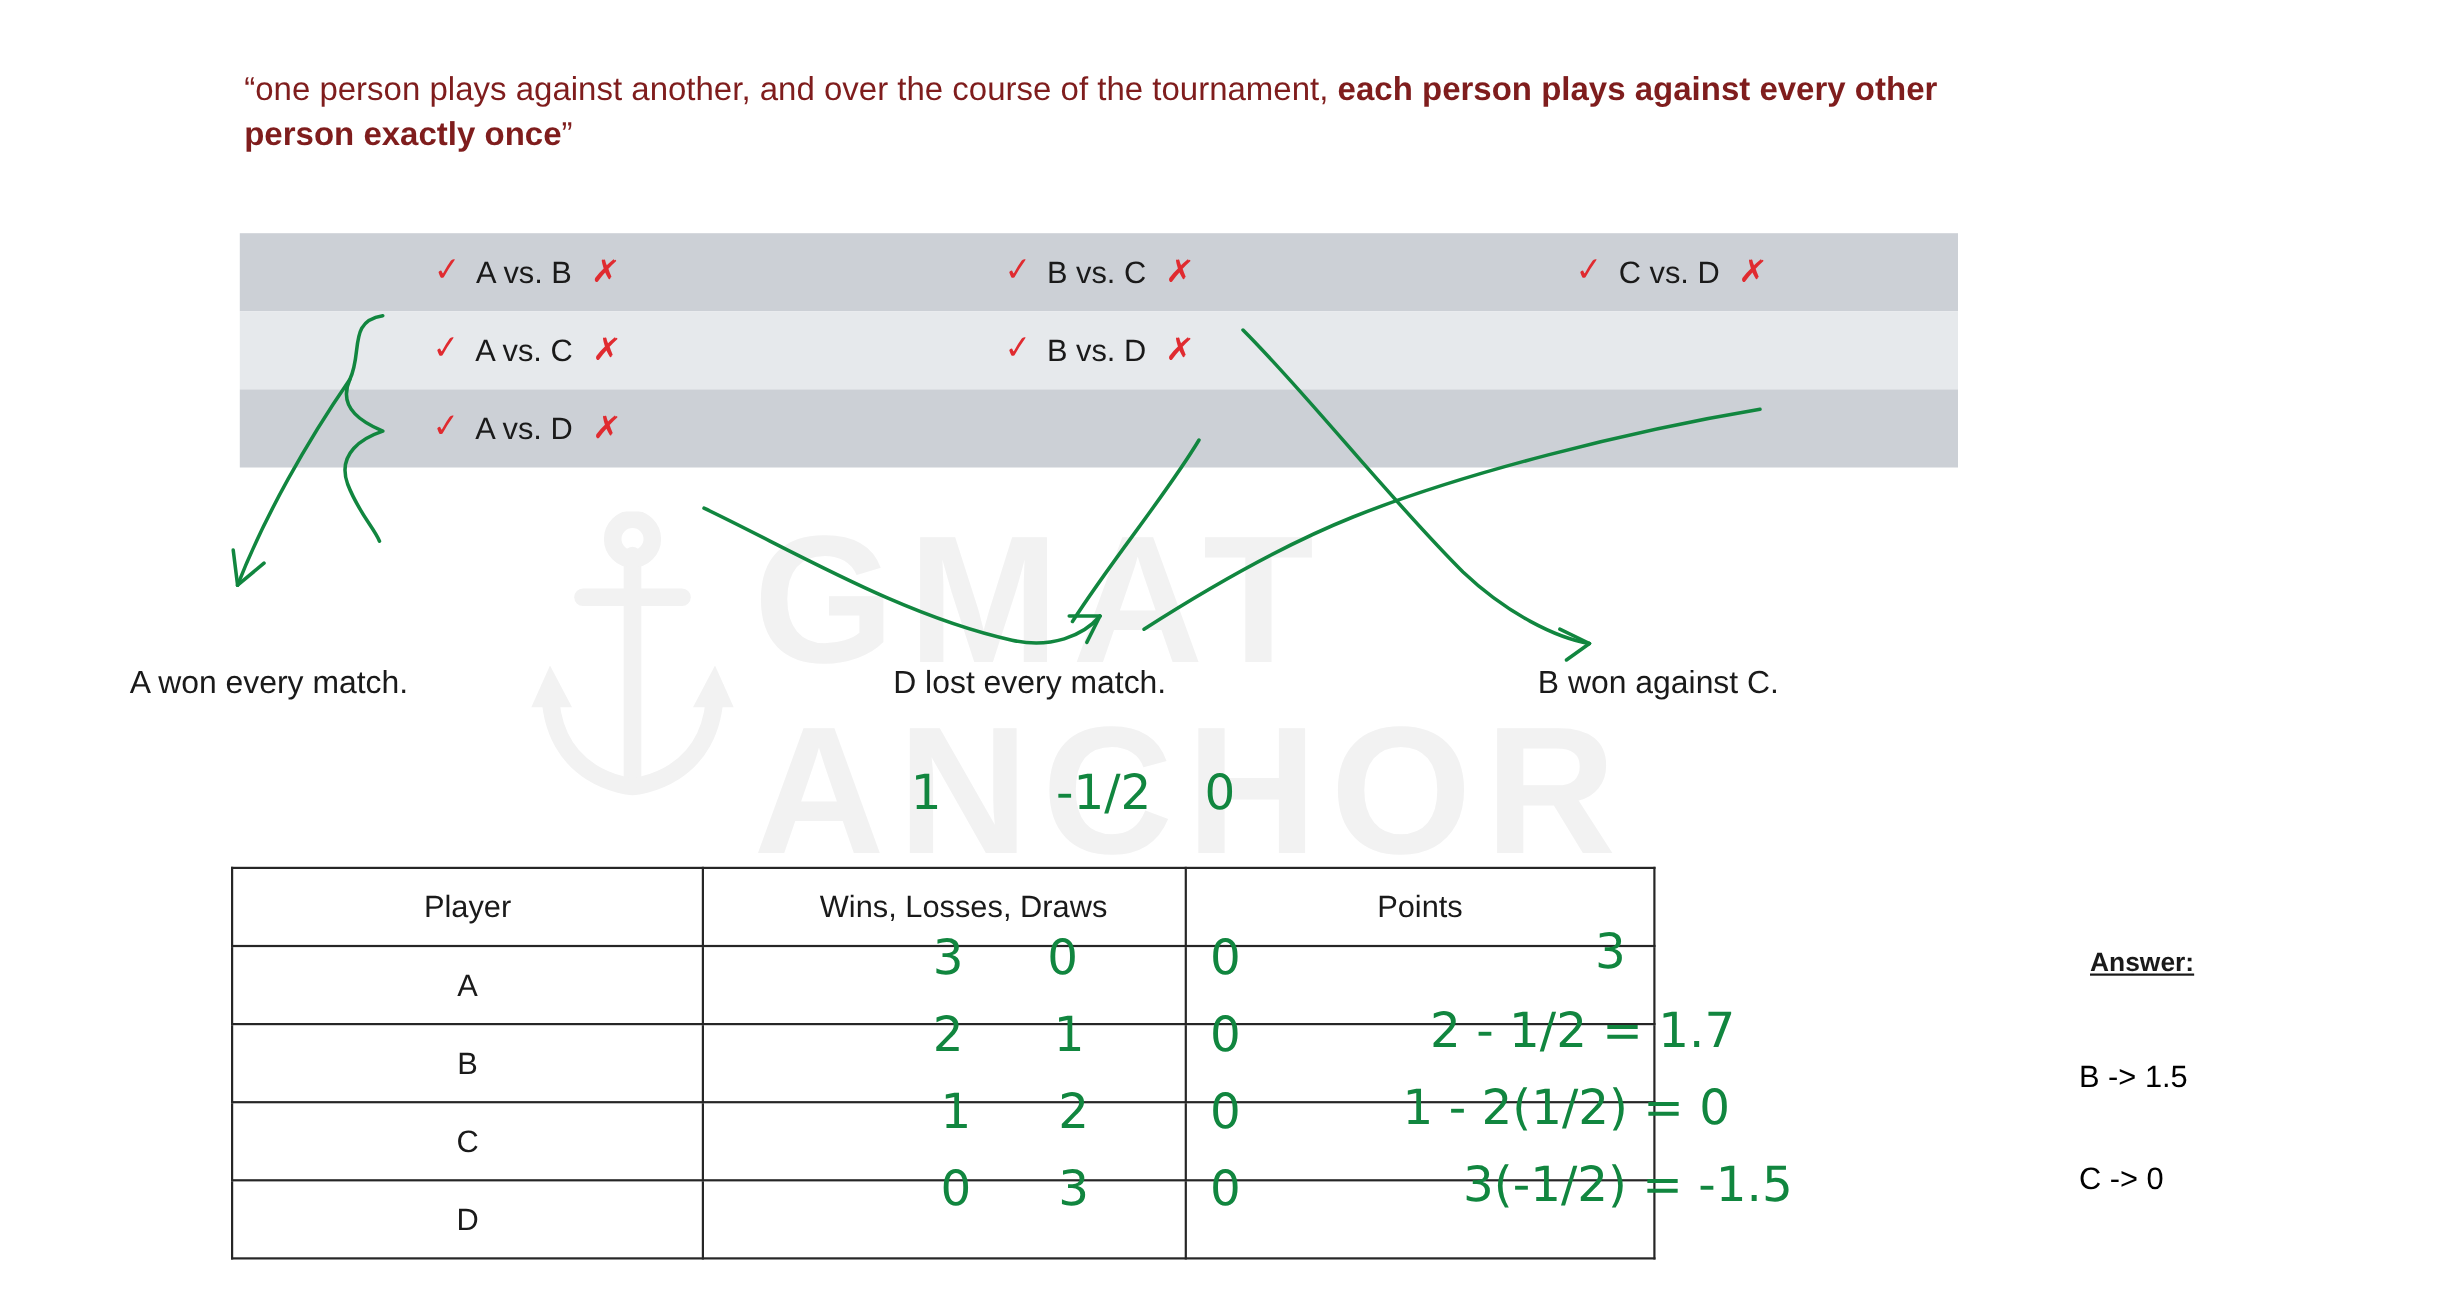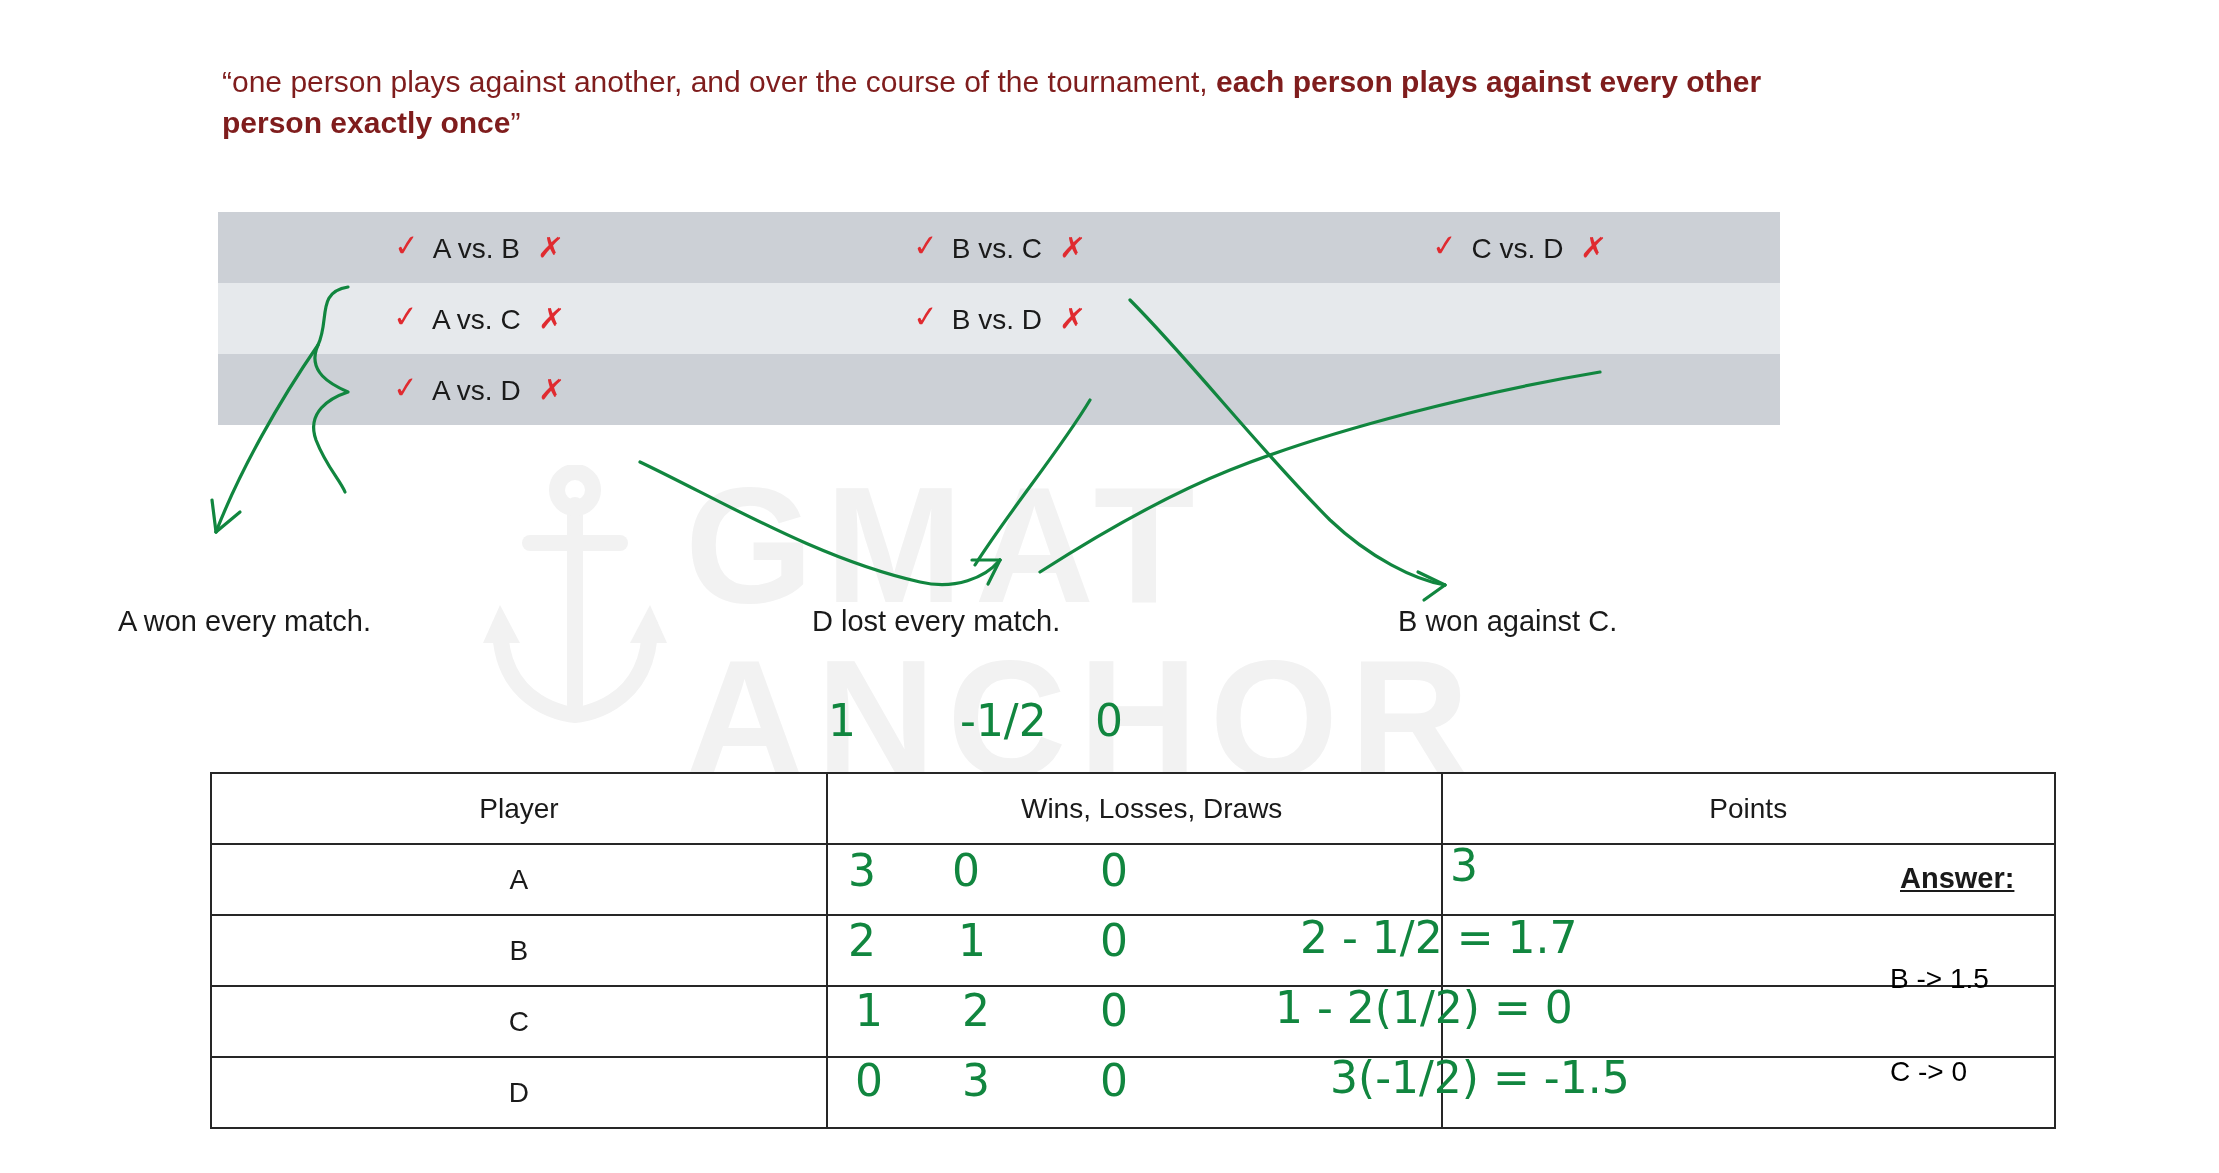--- a/index.html
+++ b/index.html
@@ -107,22 +107,22 @@
     z-index: 2;
     white-space: nowrap;
   }
   #stmt-a { left: 118px; top: 605px; }
   #stmt-d { left: 812px; top: 605px; }
   #stmt-b { left: 1398px; top: 605px; }
 
   
   .scores {
     position: absolute;
-    left: 210px; top: 772px;
-    width: 1846px;
+    left: 210px; top: 788px;
+    width: 1295px;
     border-collapse: collapse;
     z-index: 2;
     background: transparent;
     border-radius: 11px;
   }
   .scores td, .scores th {
     border: 2px solid #262626;
     height: 71px;
     text-align: center;
     font-size: 28px;
@@ -131,21 +131,21 @@
     background: #ffffff;
   }
   .scores .c-player { width: 522px; }
   .scores .c-wld { width: 521px; padding-left: 36px; }
   .scores .c-pts { width: 520px; }
 
   
   .answer-title {
     position: absolute;
     left: 1900px; top: 862px;
-    font-size: 29px;
+    font-size: 24px;
     font-weight: 700;
     text-decoration: underline;
     color: #1a1a1a;
     z-index: 2;
   }
   .answer-line {
     position: absolute;
     left: 1890px;
     font-size: 28px;
     color: #000000;

